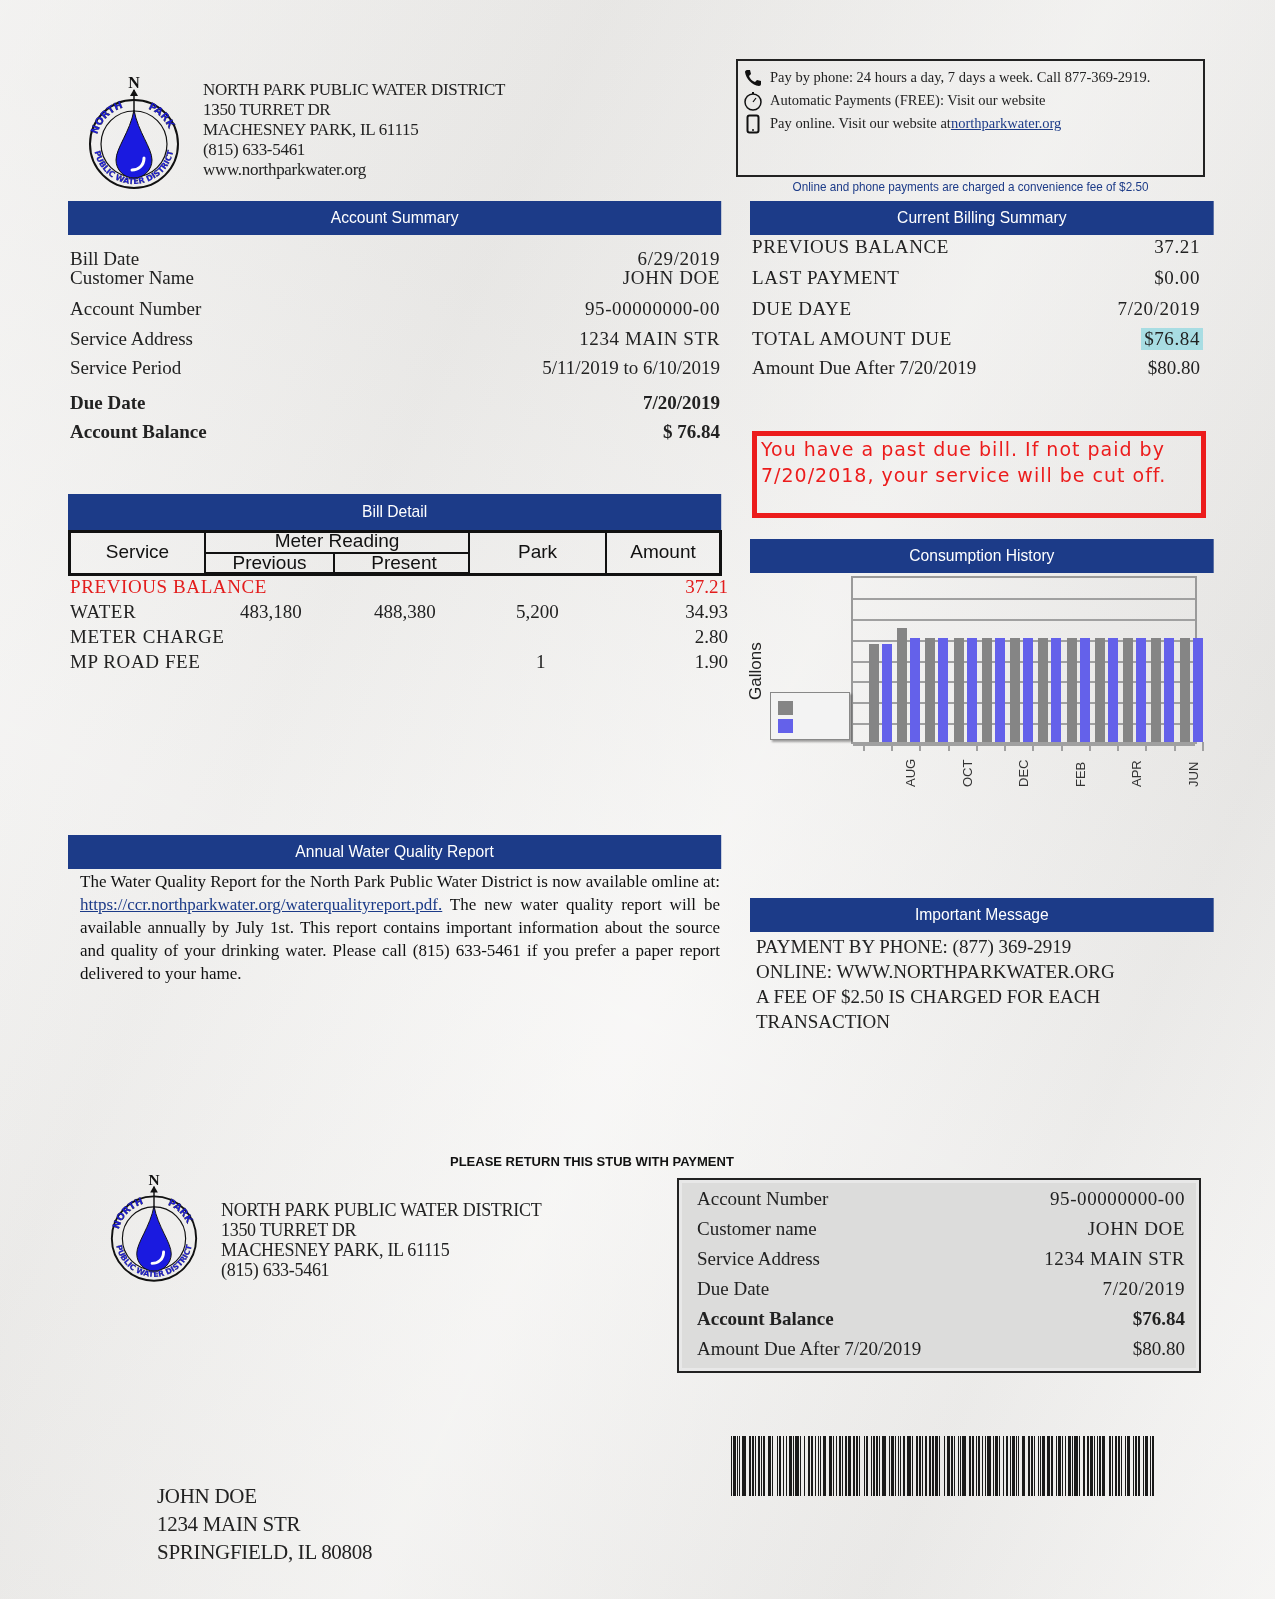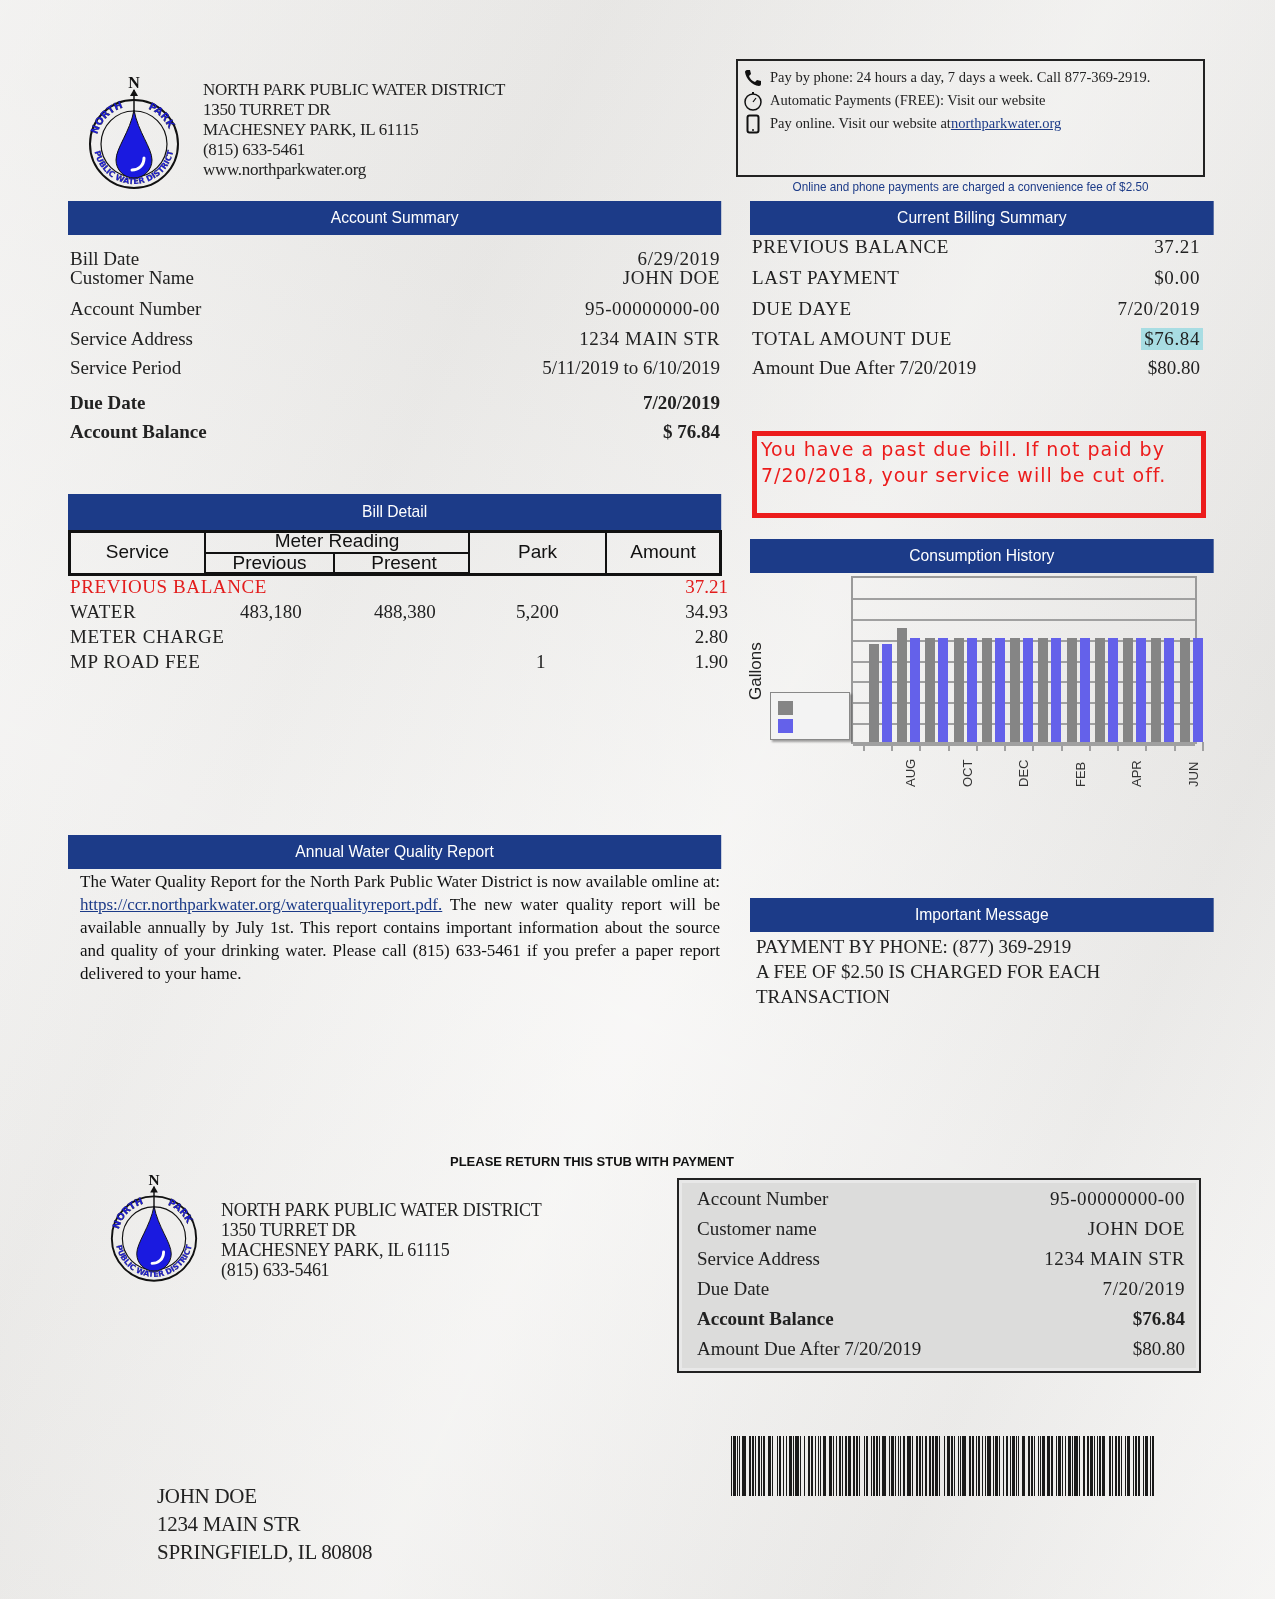--- a/index.html
+++ b/index.html
@@ -311,20 +311,21 @@
 </div>
 <div class="para" style="left:80px; top:870px; width:640px; text-align: justify;">
   <span>The Water Quality Report for the North Park Public Water District is now available omline at: </span><a>https://ccr.northparkwater.org/waterqualityreport.pdf.</a><span> The new water quality report will be available annually by July 1st. This report contains important information about the source and quality of your drinking water. Please call (815) 633-5461 if you prefer a paper report delivered to your hame.</span>
 </div>
 
 <div class="banner" style="left:750px; top:898px; width:504px;">
   <span>Important Message</span>
 </div>
 <div class="msg" style="left:756px; top:934px;">
   <div>PAYMENT BY PHONE: (877) 369-2919</div>
+  <div>ONLINE: WWW.NORTHPARKWATER.ORG</div>
   <div>A FEE OF $2.50 IS CHARGED FOR EACH</div>
   <div>TRANSACTION</div>
 </div>
 
 <div class="abs sans" style="left:450px; top:1154px; font-size:13px; font-weight:bold; color:#111;">PLEASE RETURN THIS STUB WITH PAYMENT</div>
 
 <div class="logo" style="left:108px; top:1168px; width:92px; height:118px;">
   <svg width="92" height="118" viewBox="0 0 96 120">
     <text x="48" y="16" text-anchor="middle" font-family="Liberation Serif, serif" font-weight="bold" font-size="16" fill="#111">N</text>
     <line x1="48" y1="18" x2="48" y2="50" stroke="#111" stroke-width="1.5"></line>

